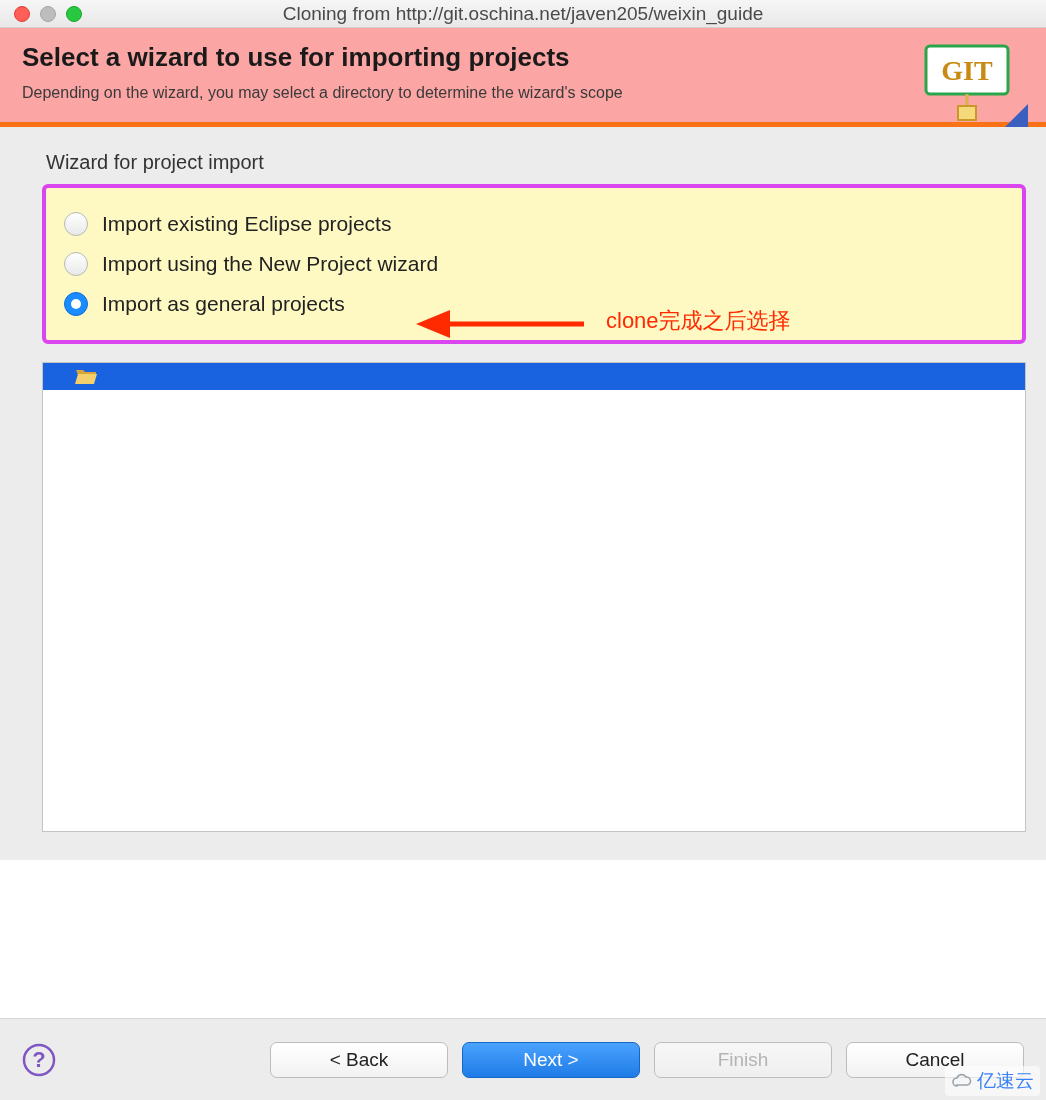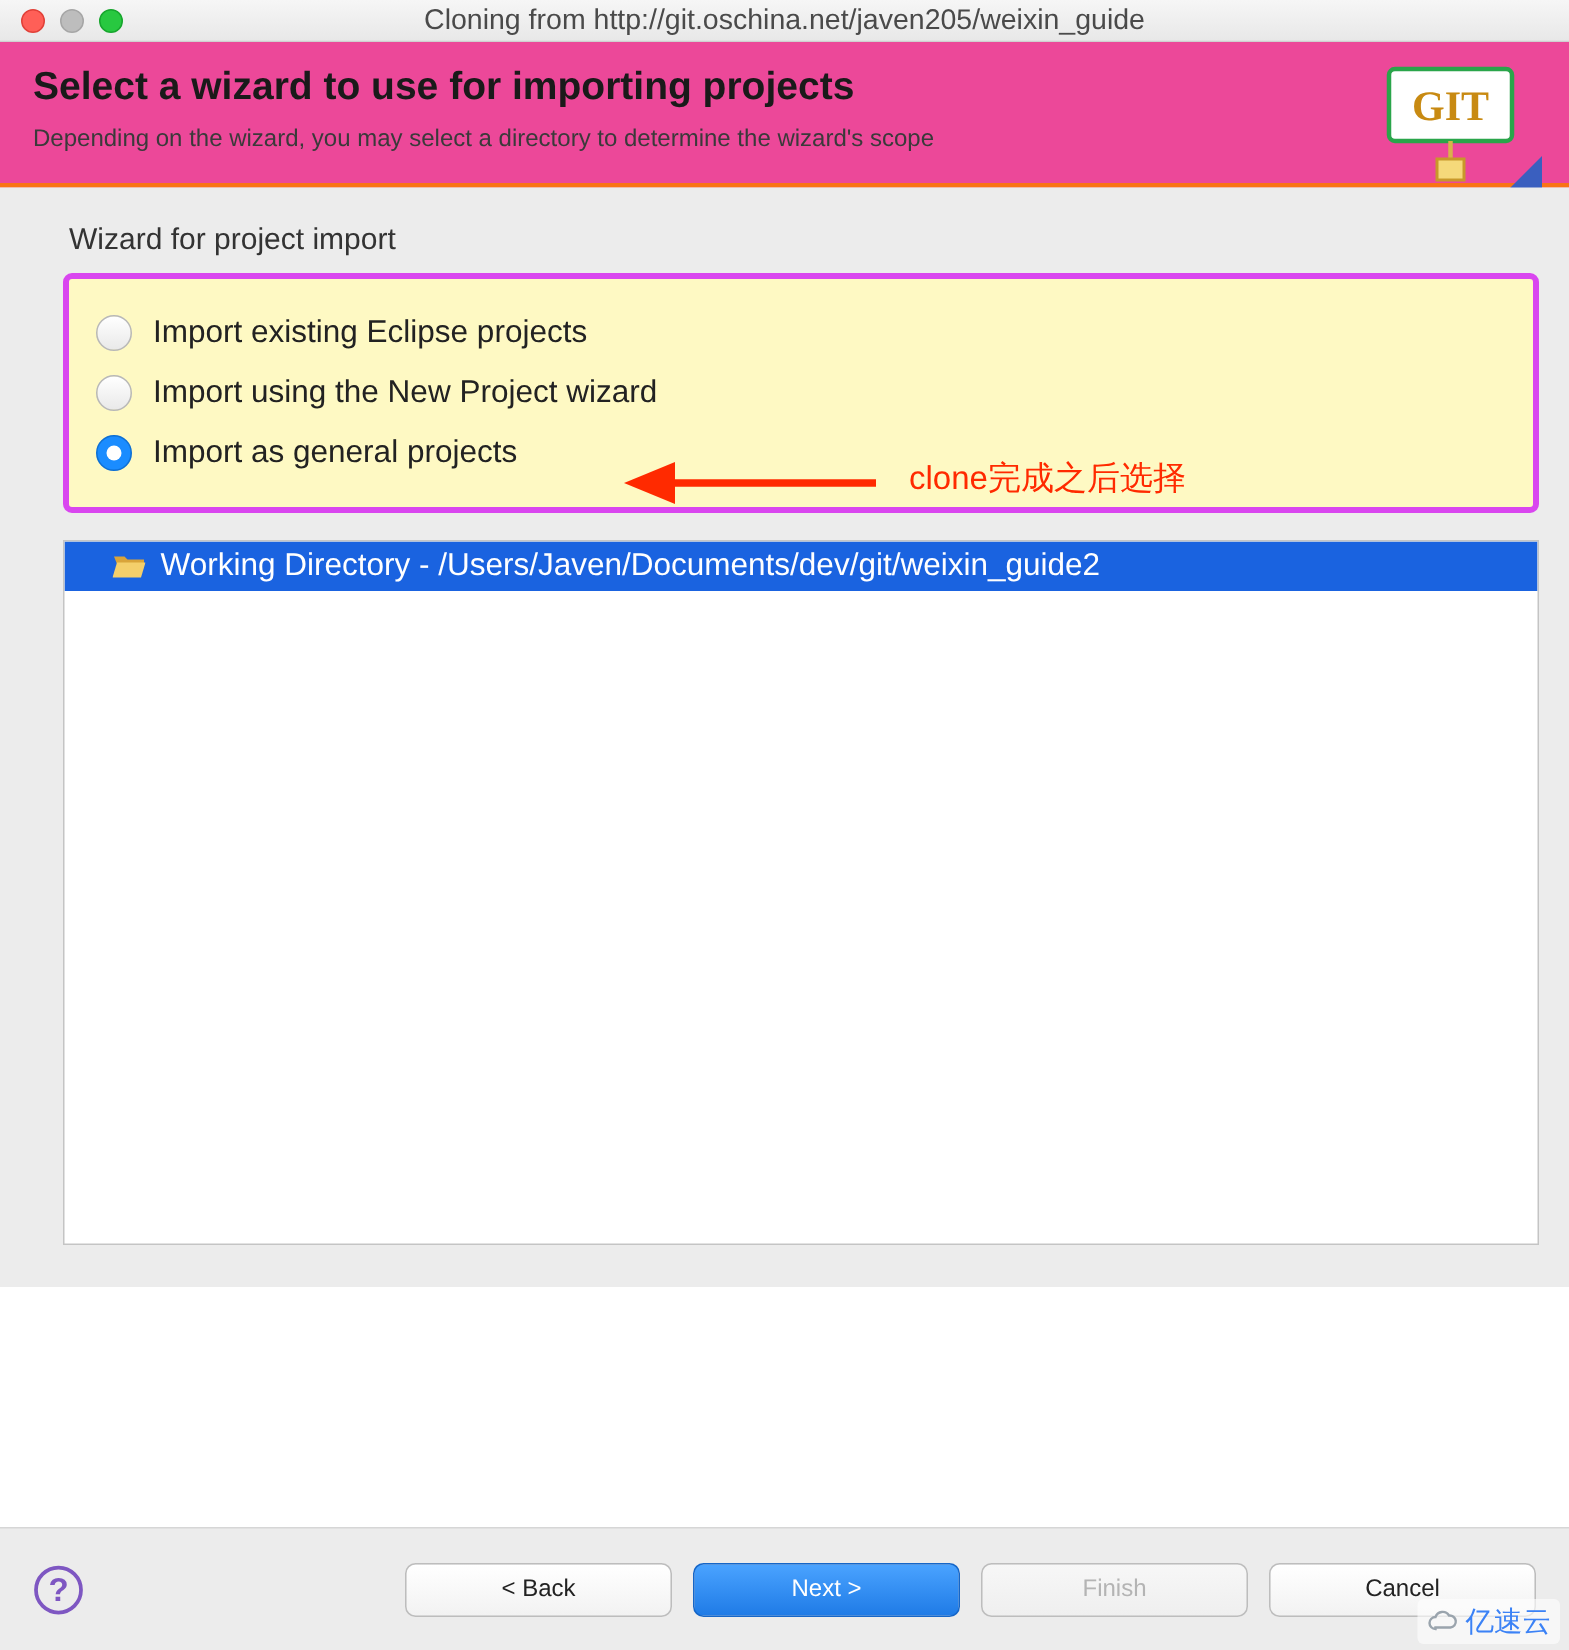--- a/index.html
+++ b/index.html
@@ -25,22 +25,22 @@
   .tl { width: 16px; height: 16px; border-radius: 50%; }
   .tl.red    { background: #ff5f57; border: 1px solid #e14038; }
   .tl.yellow { background: #bdbdbd; border: 1px solid #a6a6a6; }
   .tl.green  { background: #28c840; border: 1px solid #17a62d; }
   .titlebar-title {
     position: absolute; left: 0; right: 0; text-align: center;
     font-size: 19px; color: #4a4a4a; pointer-events: none;
   }
   .header {
     padding: 14px 37px 18px 22px;
-    background: #ec4899;
-    border-bottom: 3px solid #f97316;
+    background: #fca5a5;
+    border-bottom: 5px solid #f97316;
     position: relative;
   }
   .header h1 { margin: 0 0 10px 0; font-size: 26px; font-weight: 700; color: #1a1a1a; }
   .header p  { margin: 0; font-size: 16px; color: #3a3a3a; max-width: 820px; line-height: 1.3; }
   .git-logo {
     position: absolute; right: 18px; top: 14px; width: 110px; height: 90px;
   }
   .content { background: #ececec; padding: 18px 20px 28px 20px; }
   .group-label { font-size: 20px; color: #333; margin: 6px 0 10px 4px; }
   .radio-group {
@@ -75,21 +75,21 @@
   .folder-icon { width: 22px; height: 18px; flex-shrink: 0; }
   .footer {
     position: absolute; bottom: 0; left: 0; right: 0;
     border-top: 1px solid #d6d6d6; background: #ececec;
     height: 82px; display: flex; align-items: center;
     padding: 0 22px; gap: 14px;
   }
   .help-icon { width: 34px; height: 34px; margin-right: auto; }
   .btn {
     min-width: 178px; height: 36px; border-radius: 7px;
-    font-size: 16px; display: flex; align-items: center; justify-content: center;
+    font-size: 19px; display: flex; align-items: center; justify-content: center;
     border: 1px solid #bdbdbd; background: linear-gradient(#ffffff,#f2f2f2);
     color: #222; cursor: default; user-select: none;
   }
   .btn.primary {
     background: linear-gradient(#4aa3ff,#1f7be6);
     border-color: #1566c8; color: #fff;
   }
   .btn.disabled { color: #b4b4b4; background: linear-gradient(#f7f7f7,#efefef); }
   .watermark {
     position: absolute; right: 6px; bottom: 4px; color: #3b82f6;
@@ -150,21 +150,20 @@
       <span>clone完成之后选择</span>
     </div>
   </div>
 
   <div class="tree">
     <div class="tree-item">
       <svg class="folder-icon" viewBox="0 0 22 18">
         <path d="M1 3 h7 l2 2 h11 v3 H3 z" fill="#d9a43a"></path>
         <path d="M3 7 h19 l-3 10 H0 z" fill="#f4cf6b"></path>
       </svg>
-      <span>Working Directory - /Users/Javen/Documents/dev/git/weixin_guide2</span>
     </div>
   </div>
 </div>
 
 <div class="footer">
   <svg class="help-icon" viewBox="0 0 34 34">
     <circle cx="17" cy="17" r="15" fill="none" stroke="#7e57c2" stroke-width="2.5"></circle>
     <text x="17" y="24" text-anchor="middle" font-size="22" font-weight="700" fill="#7e57c2">?</text>
   </svg>
   <div class="btn">&lt; Back</div>

